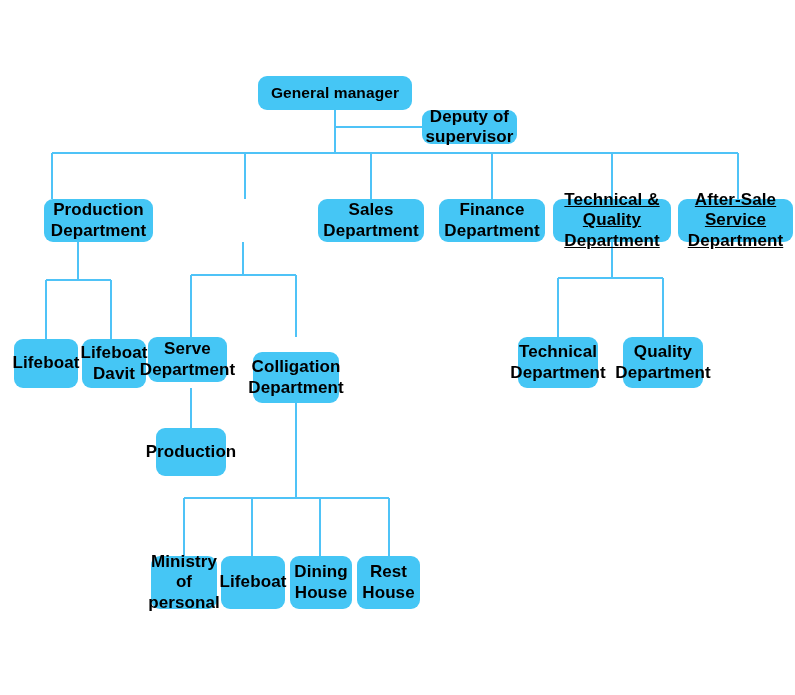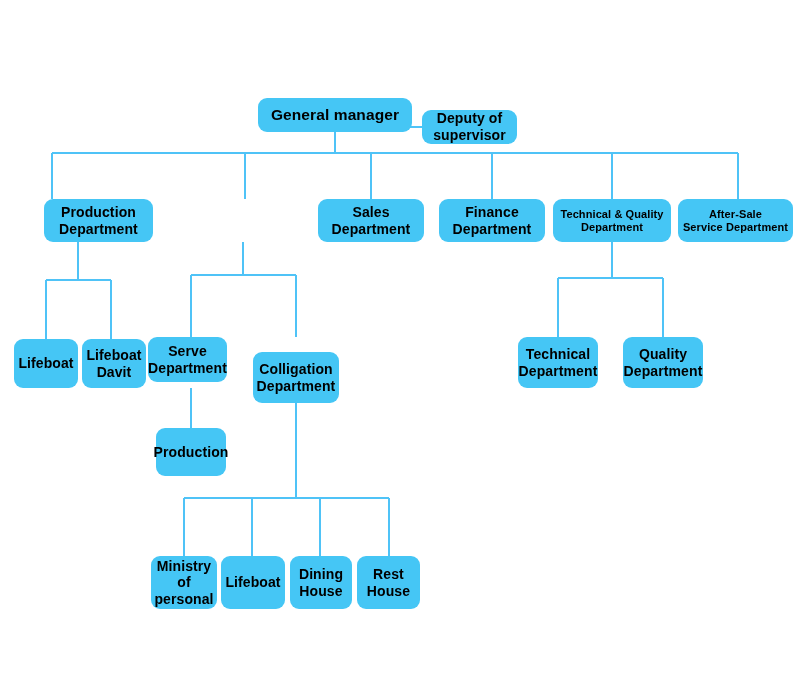--- a/index.html
+++ b/index.html
@@ -36,22 +36,22 @@
     font-weight: bold;
     line-height: 1.18;
     letter-spacing: 0.1px;
     z-index: 2;
   }
   .node-label {
     display: block;
     padding: 0 3px;
     white-space: pre-line;
   }
-  .f12 { font-size: 14px; }
-  .f11 { font-size: 11px; }
+  .f12 { font-size: 17px; }
+  .f11 { font-size: 17px; text-decoration: underline; }
   .f15 { font-size: 15.5px; }
 </style>
 </head>
 <body>
 
 <div id="chart-root">
 
   <svg id="connector-layer" width="795" height="695" viewBox="0 0 795 695" xmlns="http://www.w3.org/2000/svg">
     <g stroke="#4FC3F7" stroke-width="2" fill="none" shape-rendering="crispEdges">
 
@@ -87,21 +87,21 @@
 
       <line x1="296" y1="388" x2="296" y2="498"></line>
       <line x1="184" y1="498" x2="389" y2="498"></line>
       <line x1="184" y1="498" x2="184" y2="556"></line>
       <line x1="252" y1="498" x2="252" y2="556"></line>
       <line x1="320" y1="498" x2="320" y2="556"></line>
       <line x1="389" y1="498" x2="389" y2="556"></line>
     </g>
   </svg>
 
-  <div class="node f15" style="left:258px; top:76px; width:154px; height:34px;margin-top:22px;">
+  <div class="node f15" style="left:258px; top:76px; width:154px; height:34px;">
     <span class="node-label">General manager</span>
   </div>
 
   <div class="node f12" style="left:422px; top:110px; width:95px; height:34px;">
     <span class="node-label">Deputy of
 supervisor</span>
   </div>
 
   <div class="node f12" style="left:24px; top:199px; width:109px; height:43px;margin-left:20px;">
     <span class="node-label">Production

